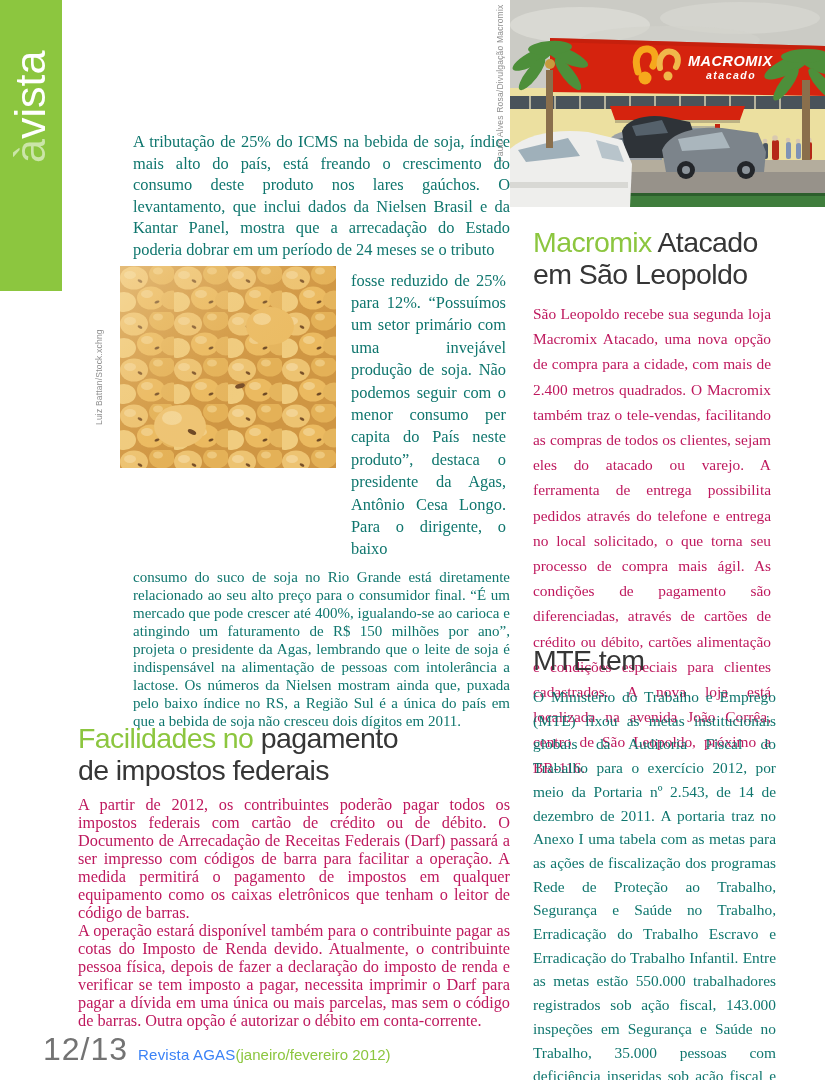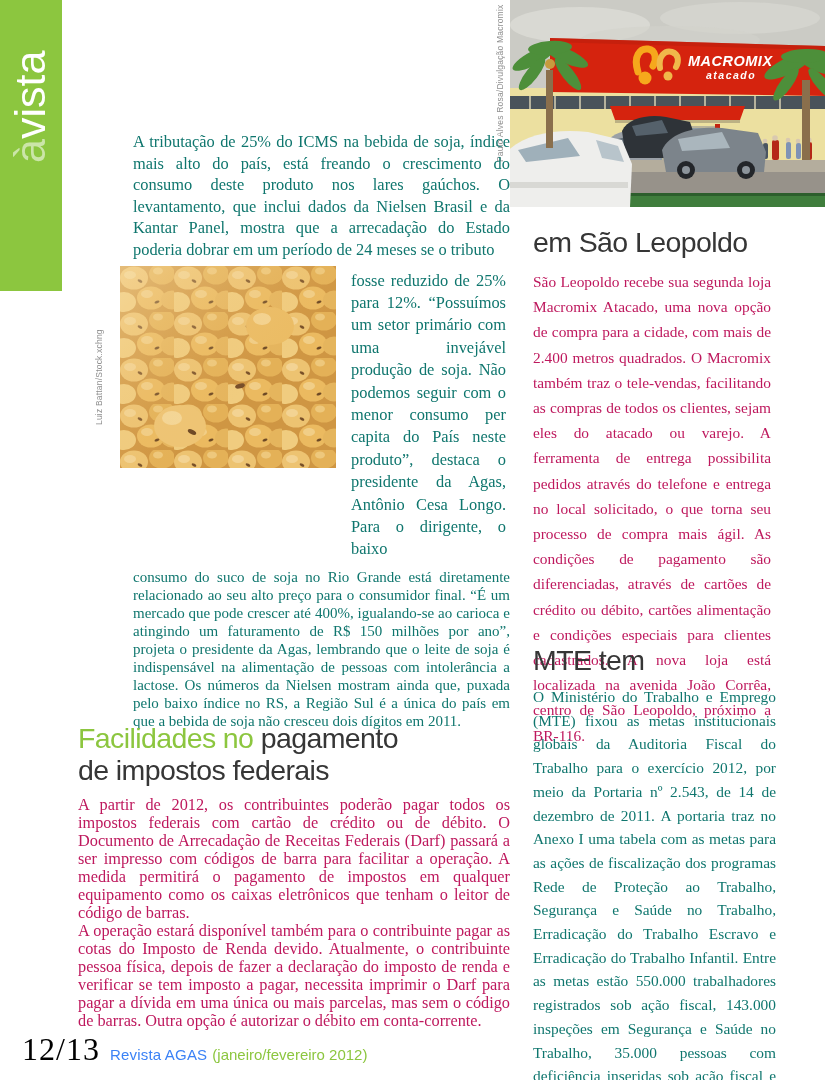--- a/index.html
+++ b/index.html
@@ -42,23 +42,23 @@
   .mte-article .body{margin-top:7px;font-size:15.4px;line-height:23.7px;}
 
   
   .credit{position:absolute;transform:rotate(-90deg);transform-origin:left top;
           font-size:8.5px;color:#8f8f8f;white-space:nowrap;letter-spacing:0.2px;}
   .credit-soy{left:94px;top:425px;}
   .credit-store{left:495px;top:162px;}
 
   
   .footer{position:absolute;left:22px;top:1031px;display:flex;align-items:baseline;}
-  .folio{font-family:Liberation Serif, serif;font-size:32px;color:#000000;letter-spacing:1px;}
+  .folio{font-family:Liberation Sans, sans-serif;font-size:32px;color:#737373;letter-spacing:1px;margin-left:21px;}
   .mag{margin-left:10px;font-size:15px;color:#3b82f6;letter-spacing:0.2px;}
-  .issue{margin-left:5px;font-size:15px;color:#8cc63f;}
+  .issue{font-size:15px;color:#8cc63f;}
 </style>
 </head>
 <body>
 
 <div class="page">
 
   <div class="side-tab">
     <div class="side-tab-label"><span class="lite">à</span><span>vista</span></div>
   </div>
 
@@ -247,20 +247,21 @@
     <div class="h-title">
       <div><span class="grn">Facilidades no</span><span> pagamento</span></div>
       <div>de impostos federais</div>
     </div>
     <p class="serif green-body body" style="margin:10px 0 0 0;">A partir de 2012, os contribuintes poderão pagar todos os impostos federais com cartão de crédito ou de débito. O Documento de Arrecadação de Receitas Federais (Darf) passará a ser impresso com códigos de barra para facilitar a operação. A medida permitirá o pagamento de impostos em qualquer equipamento como os caixas eletrônicos que tenham o leitor de código de barras.</p>
     <p class="serif green-body body" style="margin:0;">A operação estará disponível também para o contribuinte pagar as cotas do Imposto de Renda devido. Atualmente, o contribuinte pessoa física, depois de fazer a declaração do imposto de renda e verificar se tem imposto a pagar, necessita imprimir o Darf para pagar a dívida em uma única ou mais parcelas, mas sem o código de barras. Outra opção é autorizar o débito em conta-corrente.</p>
   </div>
 
   <div class="macromix-article">
     <div class="h-title">
+      <div><span class="grn">Macromix</span><span> Atacado</span></div>
       <div>em São Leopoldo</div>
     </div>
     <p class="serif green-body body" style="margin:11px 0 0 0;">São Leopoldo recebe sua segunda loja Macromix Atacado, uma nova opção de compra para a cidade, com mais de 2.400 metros quadrados. O Macromix também traz o tele-vendas, facilitando as compras de todos os clientes, sejam eles do atacado ou varejo. A ferramenta de entrega possibilita pedidos através do telefone e entrega no local solicitado, o que torna seu processo de compra mais ágil. As condições de pagamento são diferenciadas, através de cartões de crédito ou débito, cartões alimentação e condições especiais para clientes cadastrados. A nova loja está localizada na avenida João Corrêa, centro de São Leopoldo, próximo a BR-116.</p>
   </div>
 
   <div class="mte-article">
     <div class="h-title">
       <div>MTE tem</div>
     </div>
     <p class="serif dark-body body" style="margin:7px 0 0 0;">O Ministério do Trabalho e Emprego (MTE) fixou as metas institucionais globais da Auditoria Fiscal do Trabalho para o exercício 2012, por meio da Portaria nº 2.543, de 14 de dezembro de 2011. A portaria traz no Anexo I uma tabela com as metas para as ações de fiscalização dos programas Rede de Proteção ao Trabalho, Segurança e Saúde no Trabalho, Erradicação do Trabalho Escravo e Erradicação do Trabalho Infantil. Entre as metas estão 550.000 trabalhadores registrados sob ação fiscal, 143.000 inspeções em Segurança e Saúde no Trabalho, 35.000 pessoas com deficiência inseridas sob ação fiscal e 4.080 ações de fiscalização para erradicação do trabalho infantil.</p>

